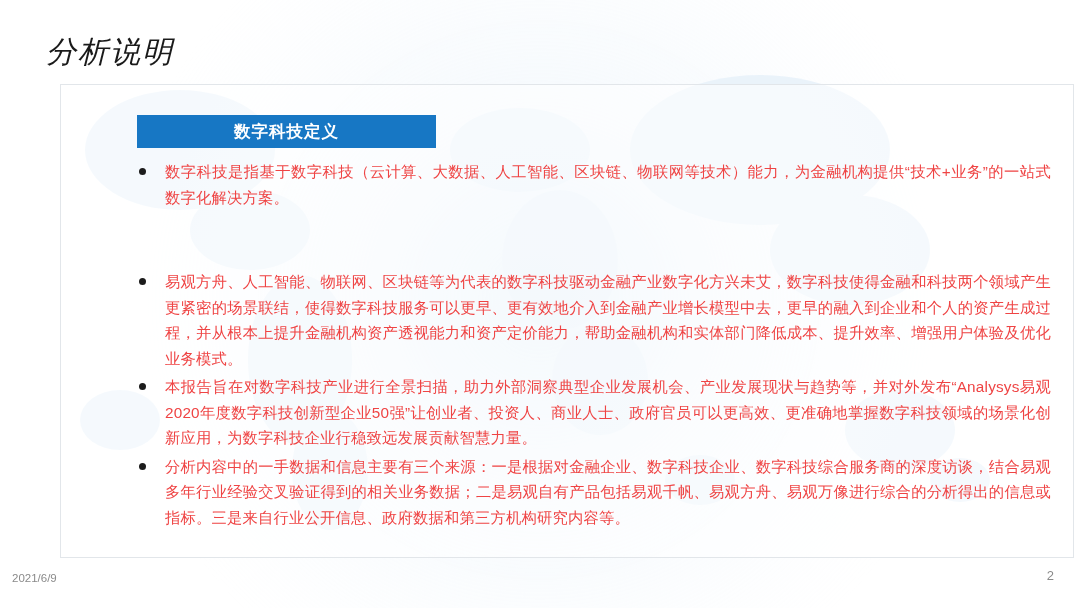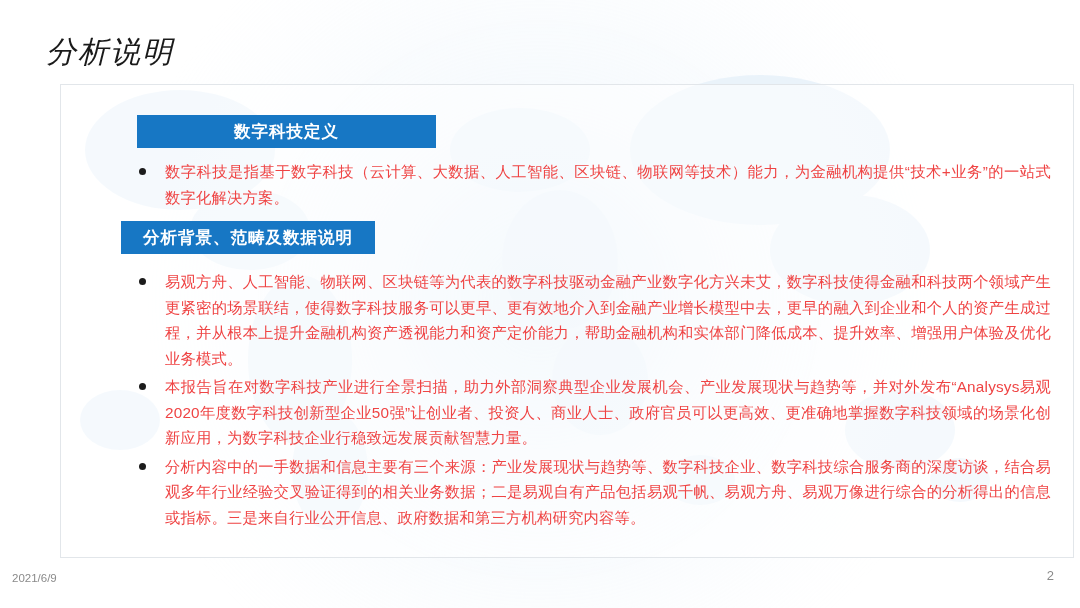--- a/index.html
+++ b/index.html
@@ -165,28 +165,25 @@
   <div class="content-card">
 
     <div class="head-wrap-1">
       <div class="section-head">数字科技定义</div>
     </div>
 
     <ul class="bullet-list list-1">
       <li class="bullet-item">数字科技是指基于数字科技（云计算、大数据、人工智能、区块链、物联网等技术）能力，为金融机构提供“技术+业务”的一站式数字化解决方案。</li>
     </ul>
 
-    <div class="head-wrap-2">
-      <div class="section-head">分析背景、范畴及数据说明</div>
-    </div>
 
     <ul class="bullet-list list-2">
       <li class="bullet-item">易观方舟、人工智能、物联网、区块链等为代表的数字科技驱动金融产业数字化方兴未艾，数字科技使得金融和科技两个领域产生更紧密的场景联结，使得数字科技服务可以更早、更有效地介入到金融产业增长模型中去，更早的融入到企业和个人的资产生成过程，并从根本上提升金融机构资产透视能力和资产定价能力，帮助金融机构和实体部门降低成本、提升效率、增强用户体验及优化业务模式。</li>
       <li class="bullet-item">本报告旨在对数字科技产业进行全景扫描，助力外部洞察典型企业发展机会、产业发展现状与趋势等，并对外发布“Analysys易观2020年度数字科技创新型企业50强”让创业者、投资人、商业人士、政府官员可以更高效、更准确地掌握数字科技领域的场景化创新应用，为数字科技企业行稳致远发展贡献智慧力量。</li>
-      <li class="bullet-item">分析内容中的一手数据和信息主要有三个来源：产业发展现状与趋势等、数字科技企业、数字科技综合服务商的深度访谈，结合易观多年行业经验交叉验证得到的相关业务数据；二是易观自有产品包括易观千帆、易观方舟、易观万像进行综合的分析得出的信息或指标。三是来自行业公开信息、政府数据和第三方机构研究内容等。</li>
+      <li class="bullet-item">分析内容中的一手数据和信息主要有三个来源：一是根据对金融企业、数字科技企业、数字科技综合服务商的深度访谈，结合易观多年行业经验交叉验证得到的相关业务数据；二是易观自有产品包括易观千帆、易观方舟、易观万像进行综合的分析得出的信息或指标。三是来自行业公开信息、政府数据和第三方机构研究内容等。</li>
     </ul>
 
   </div>
 
   <div class="footer-date">2021/6/9</div>
   <div class="footer-center">数据驱动精益成长</div>
   <div class="footer-page">2</div>
 
 </div>
 

